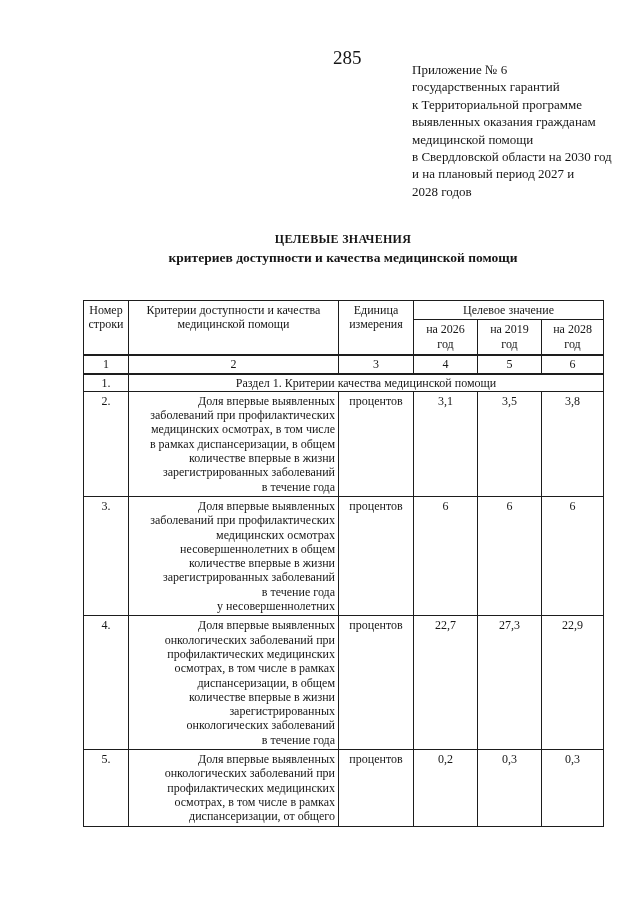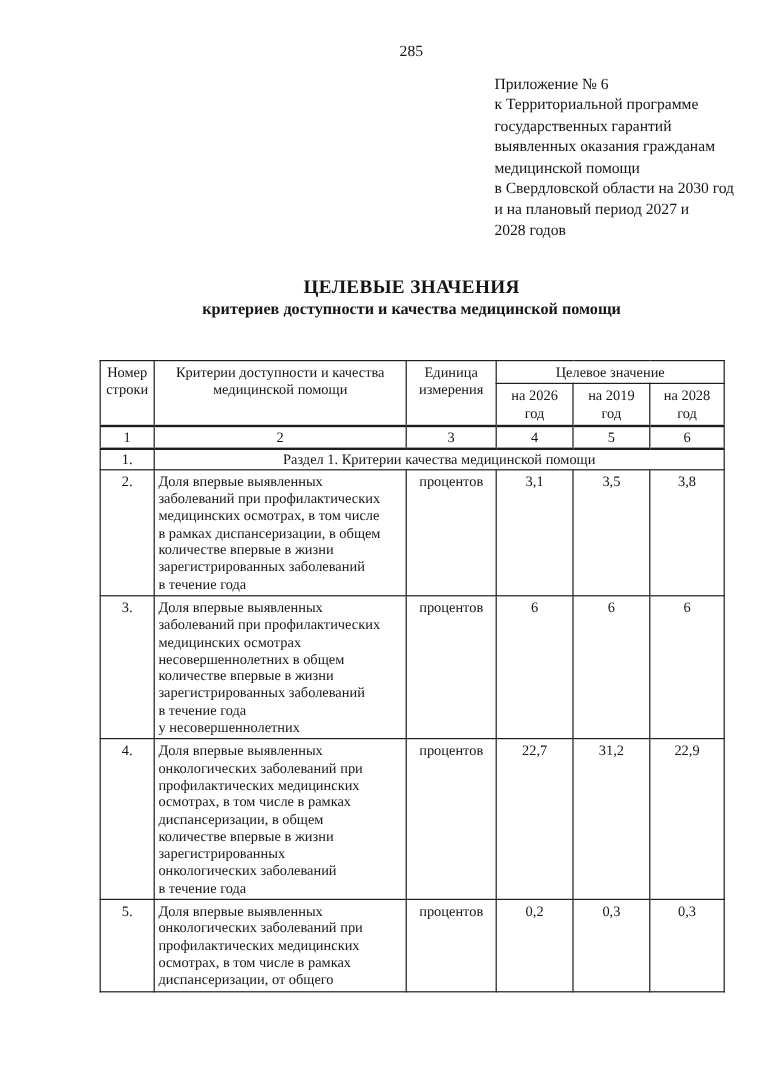--- a/index.html
+++ b/index.html
@@ -9,40 +9,40 @@
     height: 905px;
     background: #ffffff;
     font-family: "Liberation Serif", serif;
     color: #161616;
     overflow: hidden;
     margin: 0 auto;
   }
   .page-number {
     position: absolute;
     left: 333px;
-    top: 35px;
-    font-size: 13px;
+    top: 47px;
+    font-size: 19px;
   }
   .appendix {
     position: absolute;
     left: 367px;
     top: 61px;
     font-size: 13px;
     line-height: 17.4px;
     margin-left: 45px;
   }
   .title-block {
     position: absolute;
     left: 83px;
     top: 230px;
     width: 520px;
     text-align: center;
   }
   .doc-title {
-    font-size: 16px;
+    font-size: 12px;
     font-weight: bold;
     letter-spacing: 0.3px;
     line-height: 19px;
   }
   .doc-subtitle {
     font-size: 13.5px;
     font-weight: bold;
     line-height: 17px;
     margin-top: 0;
   }
@@ -68,36 +68,36 @@
   .hdr-target { height: 14px; padding: 1px 3px; }
   .hdr-year   { height: 30px; }
   .colnum-row td {
     border-top: 2px solid #1d1d1d;
     border-bottom: 2px solid #1d1d1d;
     height: 13px;
     padding: 1px 3px;
   }
   .section-row td { height: 13px; padding: 1px 3px; }
   td.criteria {
-    text-align: left;
+    text-align: right;
     padding-left: 3px;
     white-space: pre-line;
   }
 </style>
 </head>
 <body>
 
 <div class="page">
 
   <div class="page-number">285</div>
 
   <div class="appendix">
     <div>Приложение № 6</div>
+    <div>государственных гарантий</div>
     <div>к Территориальной программе</div>
-    <div>государственных гарантий</div>
     <div>выявленных оказания гражданам</div>
     <div>медицинской помощи</div>
     <div>в Свердловской области на 2030 год</div>
     <div>и на плановый период 2027 и</div>
     <div>2028 годов</div>
   </div>
 
   <div class="title-block">
     <div class="doc-title">ЦЕЛЕВЫЕ ЗНАЧЕНИЯ</div>
     <div class="doc-subtitle">критериев доступности и качества медицинской помощи</div>
@@ -182,21 +182,21 @@
 онкологических заболеваний при
 профилактических медицинских
 осмотрах, в том числе в рамках
 диспансеризации, в общем
 количестве впервые в жизни
 зарегистрированных
 онкологических заболеваний
 в течение года</td>
         <td>процентов</td>
         <td>22,7</td>
-        <td>31,2</td>
+        <td>27,3</td>
         <td>22,9</td>
       </tr>
 
       <tr>
         <td>5.</td>
         <td class="criteria">Доля впервые выявленных
 онкологических заболеваний при
 профилактических медицинских
 осмотрах, в том числе в рамках
 диспансеризации, от общего</td>

